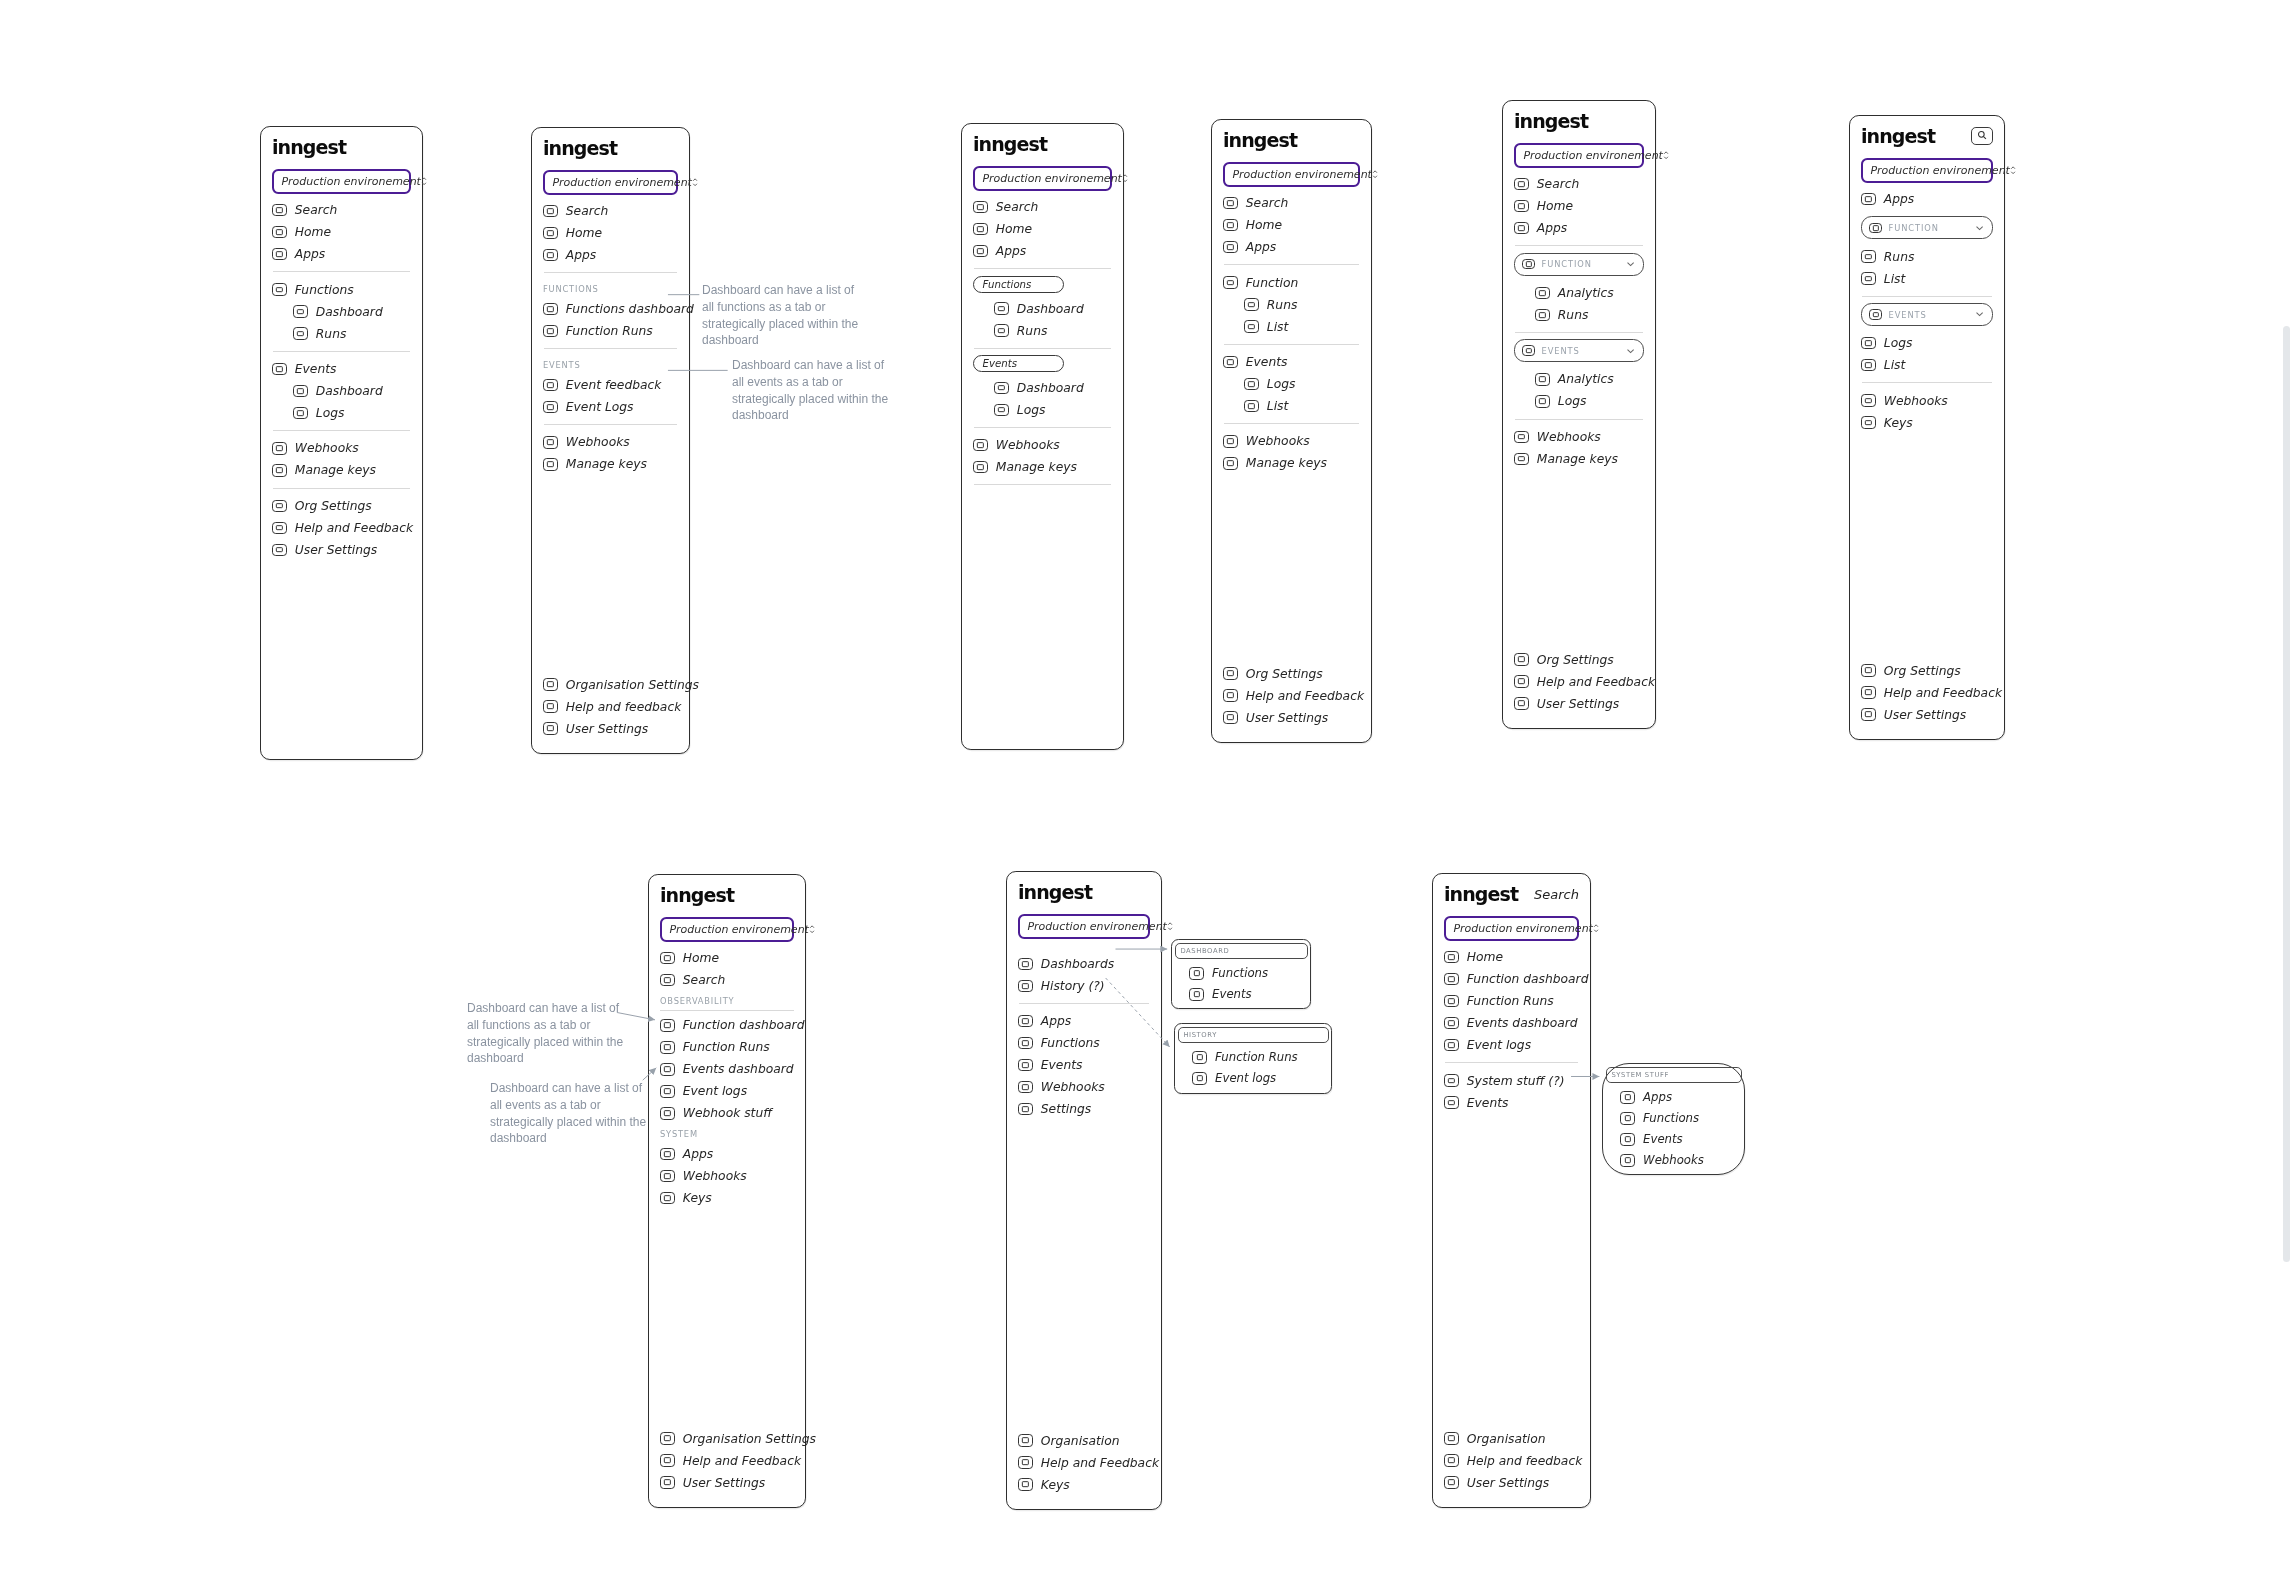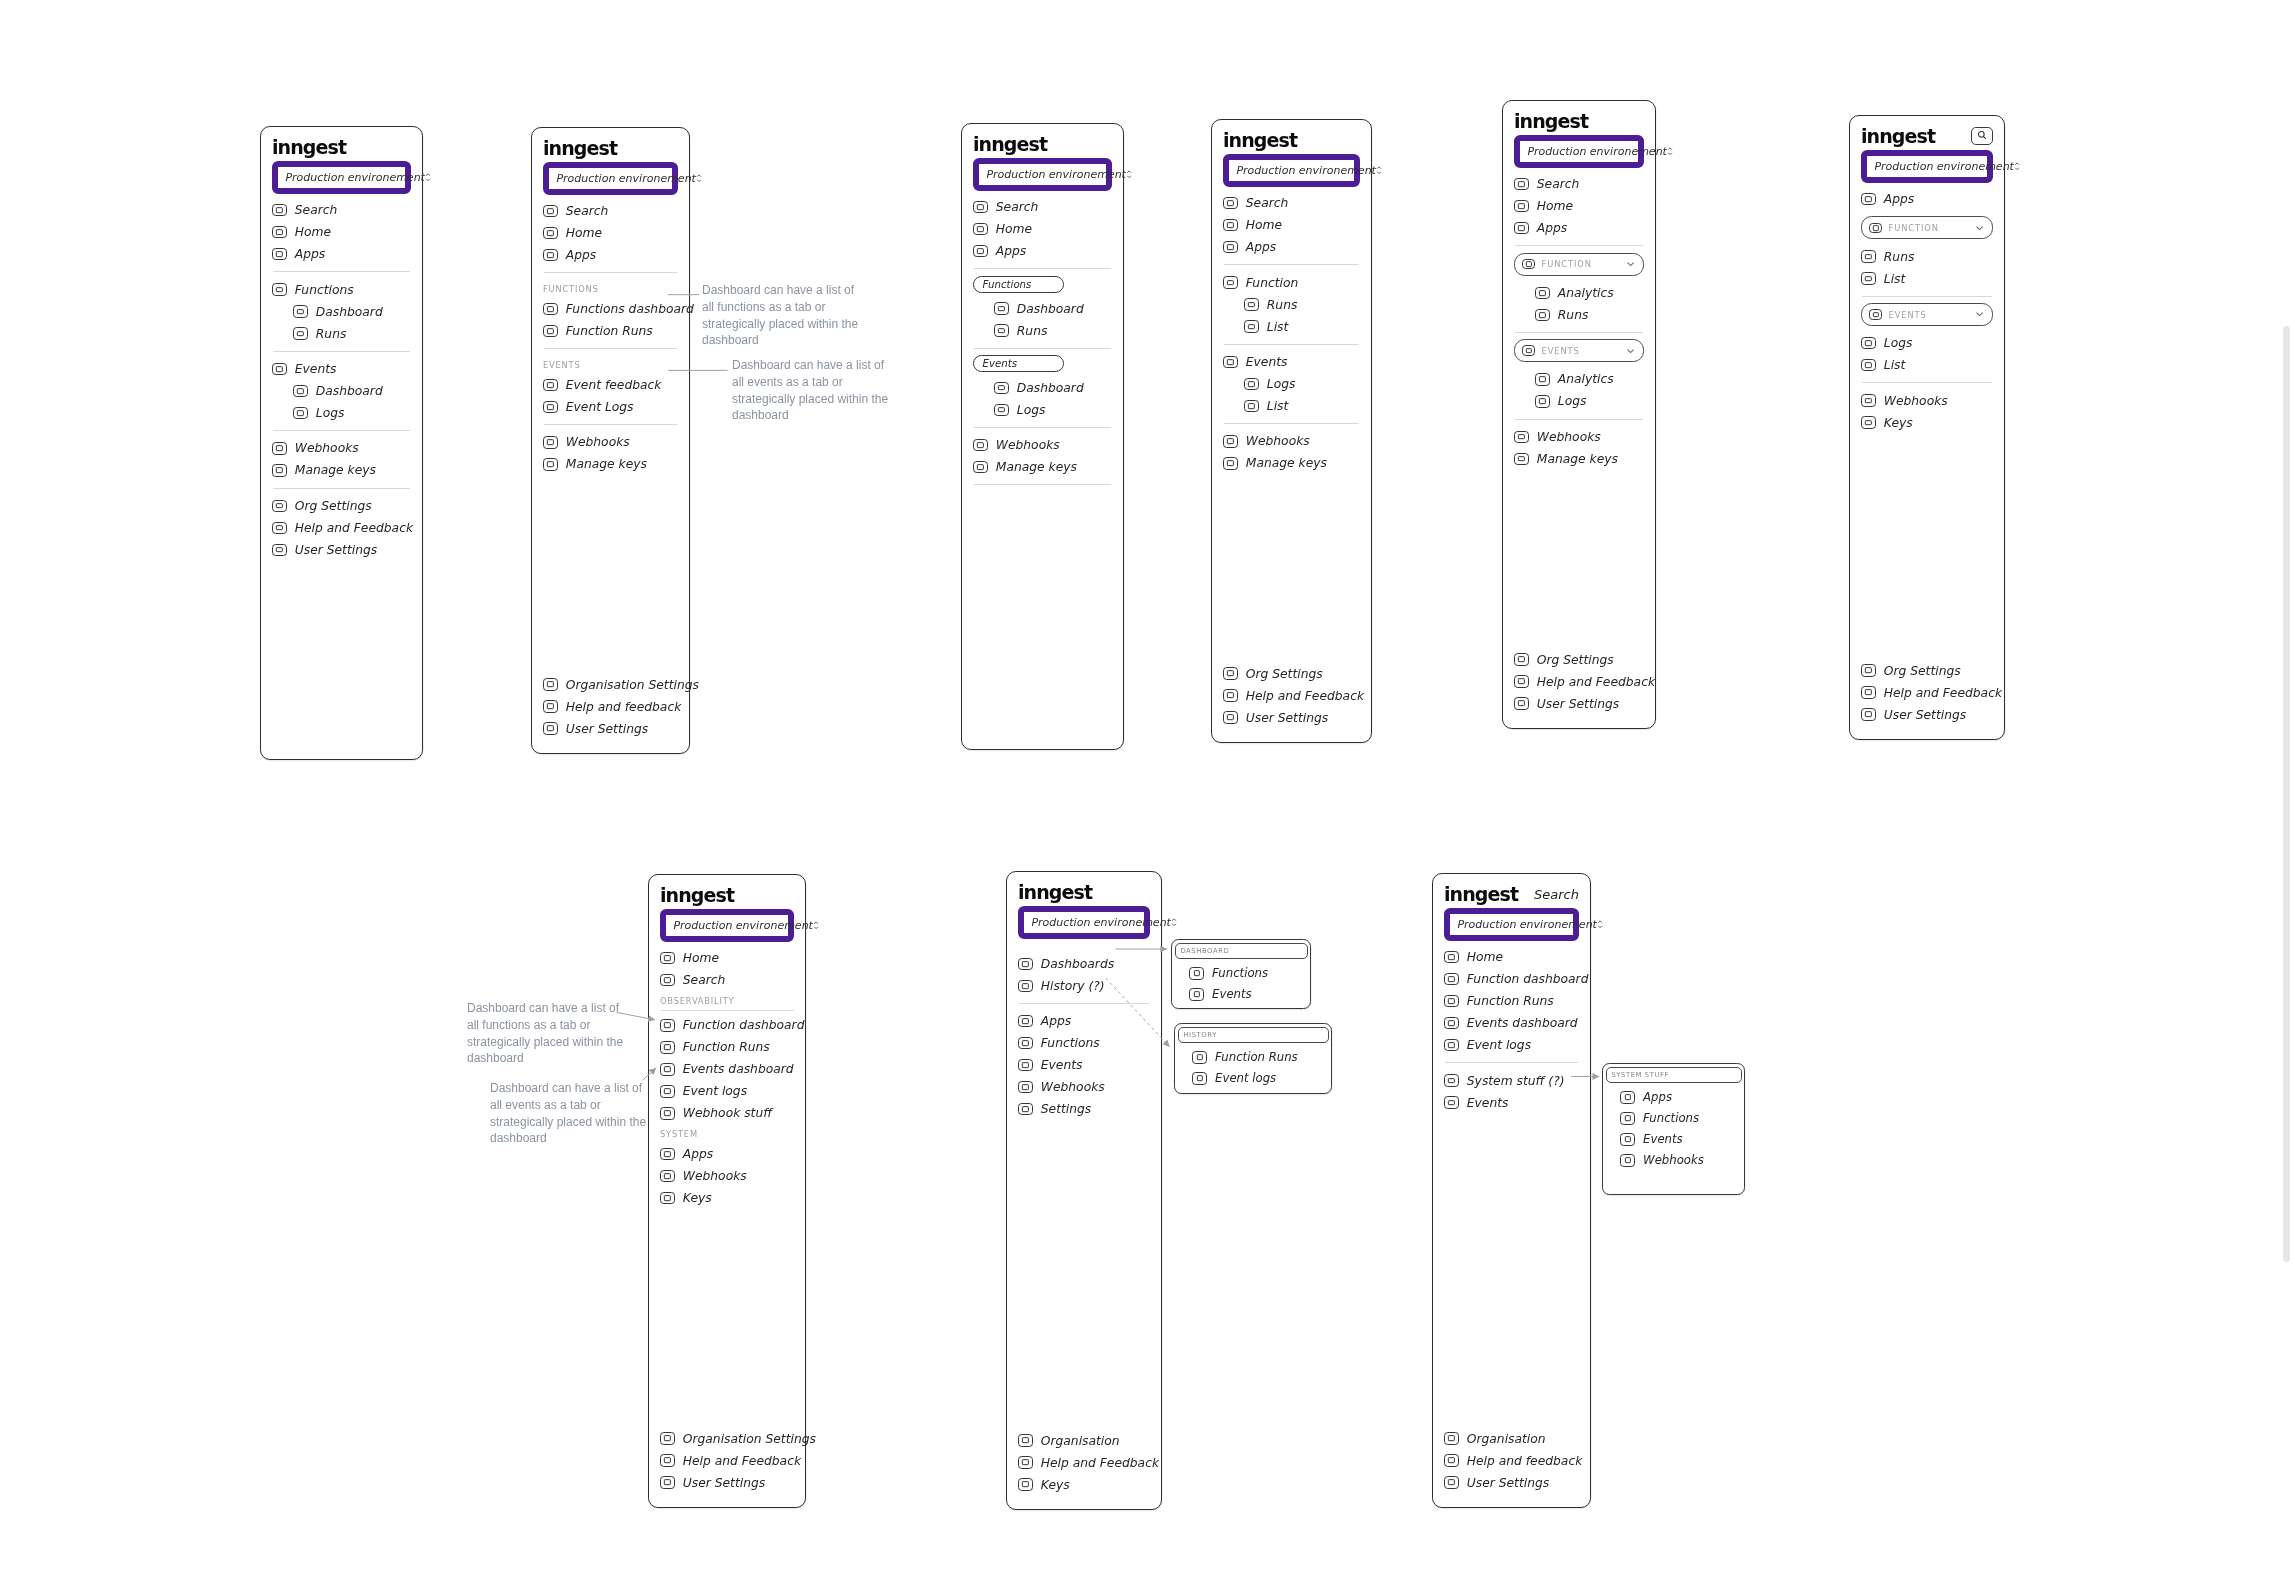--- a/index.html
+++ b/index.html
@@ -5,21 +5,21 @@
   html,body{margin:0;padding:0}
   body{width:2295px;height:1594px;position:relative;background:#ffffff;
        font-family:"DejaVu Sans",sans-serif;overflow:hidden}
   .panel{position:absolute;background:#fff;border:1.2px solid #2e2e2e;border-radius:9.9px;
          box-sizing:border-box;padding:6.2px 11px;box-shadow:0.6px 1.2px 0 rgba(0,0,0,0.08)}
   .logo-row{display:flex;align-items:center;justify-content:space-between;height:26px;margin-top:1.2px}
   .logo{font-size:19px;font-weight:800;letter-spacing:-0.9px;color:#0c0c0c}
   .header-link{font-style:italic;font-size:13px;color:#222}
   .search-btn{width:22px;height:18px;border:1px solid #3a3a3a;border-radius:4.9px;background:#fff;
               display:flex;align-items:center;justify-content:center;padding:0;cursor:pointer}
-  .env-select{margin-top:1px;height:21px;border:6px solid #4c1d95;border-radius:6.2px;
+  .env-select{margin-top:9px;height:21px;border:2px solid #4c1d95;border-radius:6.2px;
               display:flex;align-items:center;justify-content:space-between;padding:0 6.2px 0 7.4px;cursor:pointer}
   .env-label{font-style:italic;font-size:11px;color:#2f2f2f;white-space:nowrap}
   .blocks{margin-top:4.9px;position:relative}
   .nav-item{height:22px;display:flex;align-items:center;gap:8px;cursor:pointer}
   .ph-icon{width:14.8px;height:12.3px;border:1px solid #353535;border-radius:3.7px;position:relative;
            flex:0 0 auto;box-sizing:border-box}
   .ph-icon::after{content:"";position:absolute;left:50%;top:50%;transform:translate(-50%,-50%);
                   width:4.3px;height:3.7px;border:0.9px solid #353535;border-radius:1.2px}
   .ph-icon.small{width:13px;height:10.5px}
   .nav-label{font-style:italic;font-size:12.3px;color:#262626;white-space:nowrap}
@@ -700,21 +700,21 @@
         <div class="nav-item">
           <span class="ph-icon"></span>
           <span class="nav-label">Function Runs</span>
         </div>
         <div class="nav-item">
           <span class="ph-icon"></span>
           <span class="nav-label">Event logs</span>
         </div>
       </div>
     </div>
-    <div class="popover" style="left: 1602px; top: 1063px; width: 143px; height: 132px;">
+    <div class="popover" style="left: 1602px; top: 1063px; width: 143px; height: 112px; border-radius: 27px;">
       <div class="popover-header">SYSTEM STUFF</div>
       <div class="popover-items">
         <div class="nav-item">
           <span class="ph-icon"></span>
           <span class="nav-label">Apps</span>
         </div>
         <div class="nav-item">
           <span class="ph-icon"></span>
           <span class="nav-label">Functions</span>
         </div>

